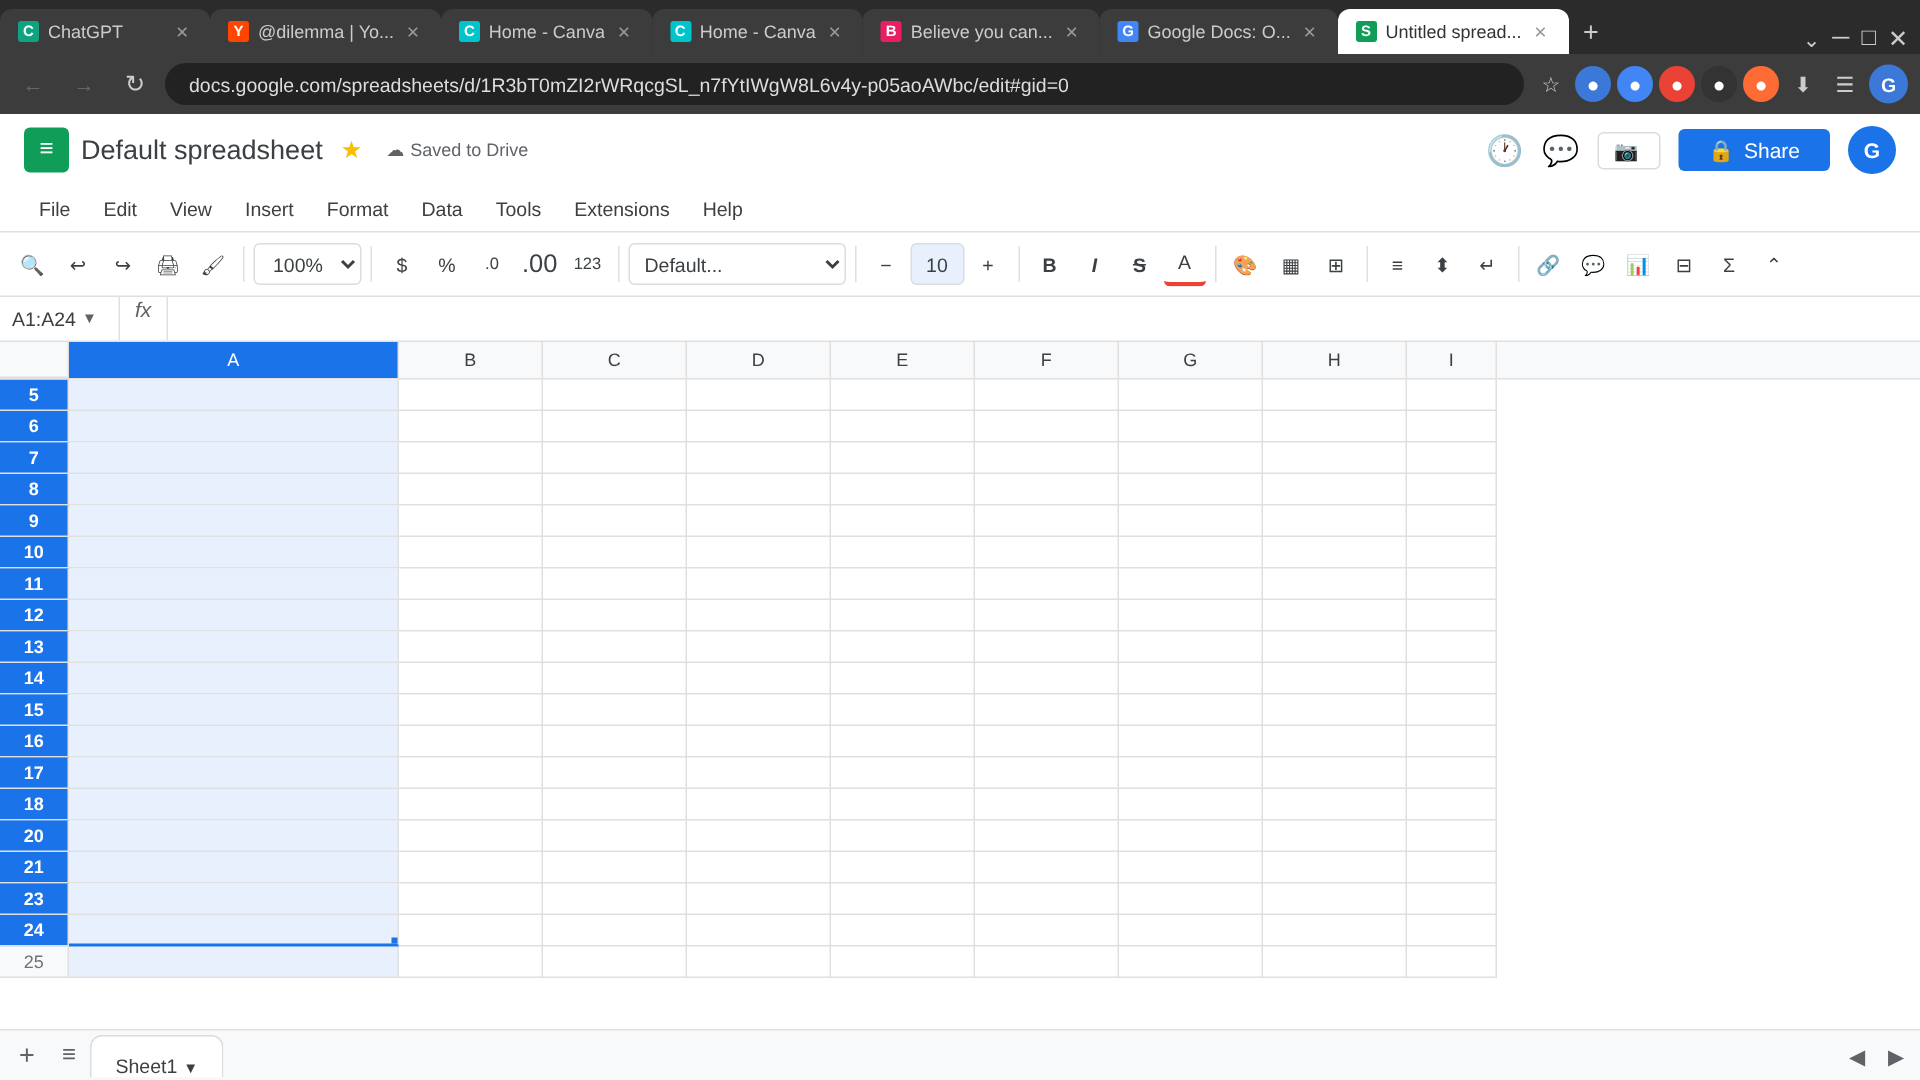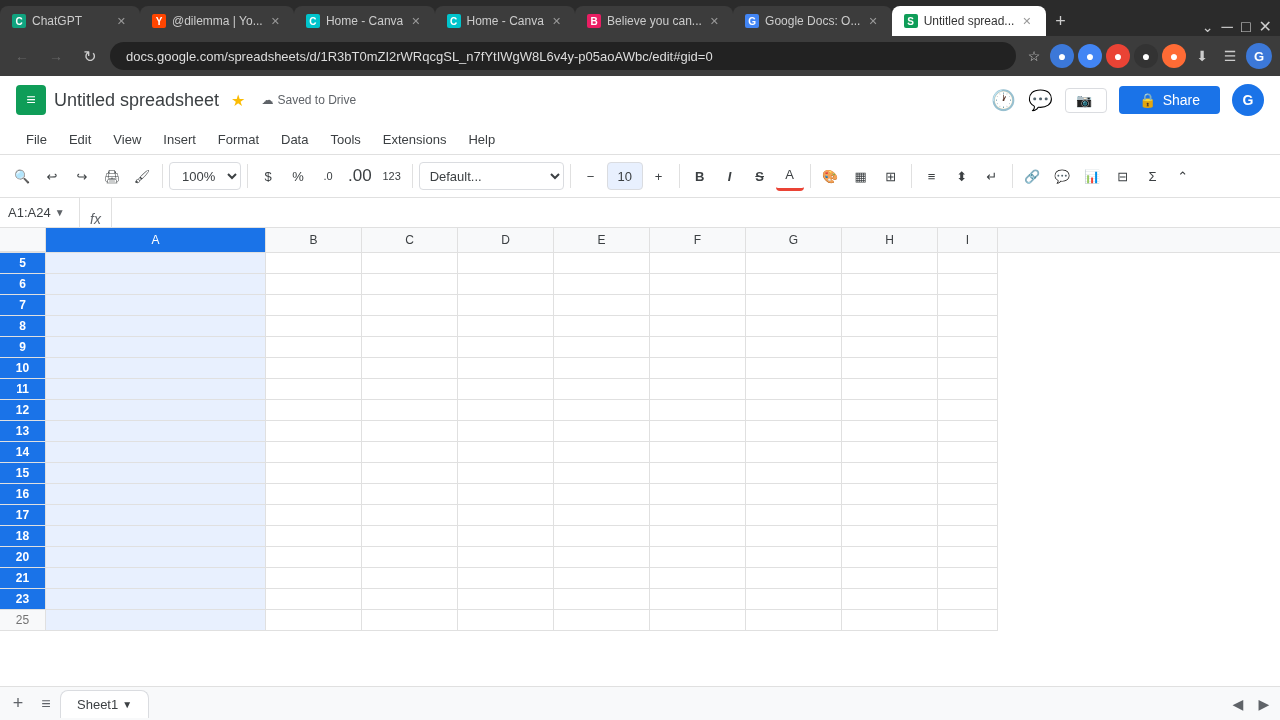--- a/index.html
+++ b/index.html
@@ -51,21 +51,21 @@
     .tool-divider { width: 1px; height: 24px; background: #e0e0e0; margin: 0 4px; }
     .zoom-select { height: 28px; border: 1px solid #dadce0; border-radius: 4px; padding: 0 8px; font-size: 13px; color: #3c4043; background: white; cursor: pointer; }
     .font-select { height: 28px; border: 1px solid #dadce0; border-radius: 4px; padding: 0 6px; font-size: 13px; color: #3c4043; background: white; cursor: pointer; min-width: 80px; }
     .font-size-box { height: 28px; width: 36px; border: 1px solid #dadce0; border-radius: 4px; padding: 0 4px; font-size: 13px; color: #3c4043; text-align: center; background: #e8f0fe; display: flex; align-items: center; justify-content: center; }
     .tool-btn-text { font-weight: bold; }
 
     
     .formula-bar { display: flex; align-items: center; border-bottom: 1px solid #e0e0e0; height: 30px; }
     .cell-ref { display: flex; align-items: center; min-width: 80px; padding: 0 8px; font-size: 13px; color: #3c4043; border-right: 1px solid #e0e0e0; height: 100%; }
     .cell-ref-dropdown { font-size: 10px; color: #5f6368; margin-left: 4px; cursor: pointer; }
-    .fx-icon { padding: 0 10px; color: #5f6368; font-size: 14px; font-style: italic; border-right: 1px solid #e0e0e0; height: 100%; display: flex; align-items: flex-end; }
+    .fx-icon { padding: 0 10px; color: #5f6368; font-size: 14px; font-style: italic; border-right: 1px solid #e0e0e0; height: 100%; display: flex; align-items: flex-start; }
     .formula-input { flex: 1; padding: 0 10px; font-size: 13px; color: #3c4043; border: none; outline: none; }
 
     
     .spreadsheet-area { display: flex; flex-direction: column; height: calc(720px - 36px - 40px - 48px - 30px - 44px - 30px - 34px); }
     .grid-container { flex: 1; overflow: hidden; }
     .column-headers { display: flex; border-bottom: 1px solid #e0e0e0; background: #f8f9fa; }
     .col-header { height: 24px; border-right: 1px solid #e0e0e0; display: flex; align-items: center; justify-content: center; font-size: 12px; color: #3c4043; background: #f8f9fa; cursor: pointer; user-select: none; }
     .col-header.selected { background: #1a73e8; color: white; }
 
     
@@ -73,21 +73,21 @@
     .grid-row { display: flex; }
     .row-num { width: 46px; min-width: 46px; height: 21px; border-right: 1px solid #e0e0e0; border-bottom: 1px solid #e0e0e0; display: flex; align-items: center; justify-content: center; font-size: 12px; color: #737373; background: #f8f9fa; cursor: pointer; user-select: none; }
     .row-num.selected { background: #1a73e8; color: white; font-weight: bold; }
     .cell { height: 21px; border-right: 1px solid #e0e0e0; border-bottom: 1px solid #e0e0e0; font-size: 13px; padding: 0 4px; overflow: hidden; white-space: nowrap; cursor: cell; }
     .cell.col-a { background: #e8f0fe; }
 
     
     .sheet-tabs { display: flex; align-items: center; border-top: 1px solid #e0e0e0; background: #f8f9fa; height: 34px; padding: 0 4px; }
     .sheet-add-btn { width: 28px; height: 28px; display: flex; align-items: center; justify-content: center; cursor: pointer; color: #5f6368; font-size: 18px; border-radius: 50%; }
     .sheet-menu-btn { width: 28px; height: 28px; display: flex; align-items: center; justify-content: center; cursor: pointer; color: #5f6368; font-size: 16px; border-radius: 50%; }
-    .sheet-tab { display: flex; align-items: center; gap: 4px; padding: 0 16px; height: 28px; border-radius: 8px 8px 0 0; cursor: pointer; font-size: 13px; color: #3c4043; background: #e8f0fe; border: 1px solid #dadce0; border-bottom: none; }
+    .sheet-tab { display: flex; align-items: flex-end; gap: 4px; padding: 0 16px; height: 28px; border-radius: 8px 8px 0 0; cursor: pointer; font-size: 13px; color: #3c4043; background: #e8f0fe; border: 1px solid #dadce0; border-bottom: none; }
     .sheet-tab.active { background: #fff; }
     .sheet-nav { display: flex; align-items: center; margin-left: auto; gap: 2px; }
     .sheet-nav-btn { width: 24px; height: 24px; display: flex; align-items: center; justify-content: center; cursor: pointer; color: #5f6368; font-size: 14px; }
 
     
     .col-a-width { width: 220px; min-width: 220px; }
     .col-b-width { width: 96px; min-width: 96px; }
     .col-c-width { width: 96px; min-width: 96px; }
     .col-d-width { width: 96px; min-width: 96px; }
     .col-e-width { width: 96px; min-width: 96px; }
@@ -175,21 +175,21 @@
     </div>
   </div>
 </div>
 
 <div class="sheets-app">
 
   <div class="title-bar">
     <div class="sheets-logo">
       <span class="sheets-logo-icon">≡</span>
     </div>
-    <span class="doc-title">Untitled spreadsheet</span>
+    <span class="doc-title">Default spreadsheet</span>
     <span class="title-star">★</span>
     <div class="drive-save">
       <span>☁</span>
       <span>Saved to Drive</span>
     </div>
     <div class="title-spacer"></div>
     <div class="title-actions">
       <span class="history-icon">🕐</span>
       <span class="comment-icon">💬</span>
       <div class="meet-btn">
@@ -495,20 +495,34 @@
             <div class="cell col-a-width col-a"></div>
             <div class="cell col-b-width"></div>
             <div class="cell col-c-width"></div>
             <div class="cell col-d-width"></div>
             <div class="cell col-e-width"></div>
             <div class="cell col-f-width"></div>
             <div class="cell col-g-width"></div>
             <div class="cell col-h-width"></div>
             <div class="cell col-i-width"></div>
           </div>
+          <div class="grid-row last-selected-row">
+            <div class="row-num selected">24</div>
+            <div class="cell col-a-width col-a" style="border-bottom: 2px solid rgb(26, 115, 232); position: relative;">
+              <div style="position: absolute; bottom: -3px; right: -3px; width: 7px; height: 7px; background: rgb(26, 115, 232); z-index: 10; cursor: crosshair;"></div>
+            </div>
+            <div class="cell col-b-width"></div>
+            <div class="cell col-c-width"></div>
+            <div class="cell col-d-width"></div>
+            <div class="cell col-e-width"></div>
+            <div class="cell col-f-width"></div>
+            <div class="cell col-g-width"></div>
+            <div class="cell col-h-width"></div>
+            <div class="cell col-i-width"></div>
+          </div>
           <div class="grid-row">
             <div class="row-num">25</div>
             <div class="cell col-a-width col-a"></div>
             <div class="cell col-b-width"></div>
             <div class="cell col-c-width"></div>
             <div class="cell col-d-width"></div>
             <div class="cell col-e-width"></div>
             <div class="cell col-f-width"></div>
             <div class="cell col-g-width"></div>
             <div class="cell col-h-width"></div>

